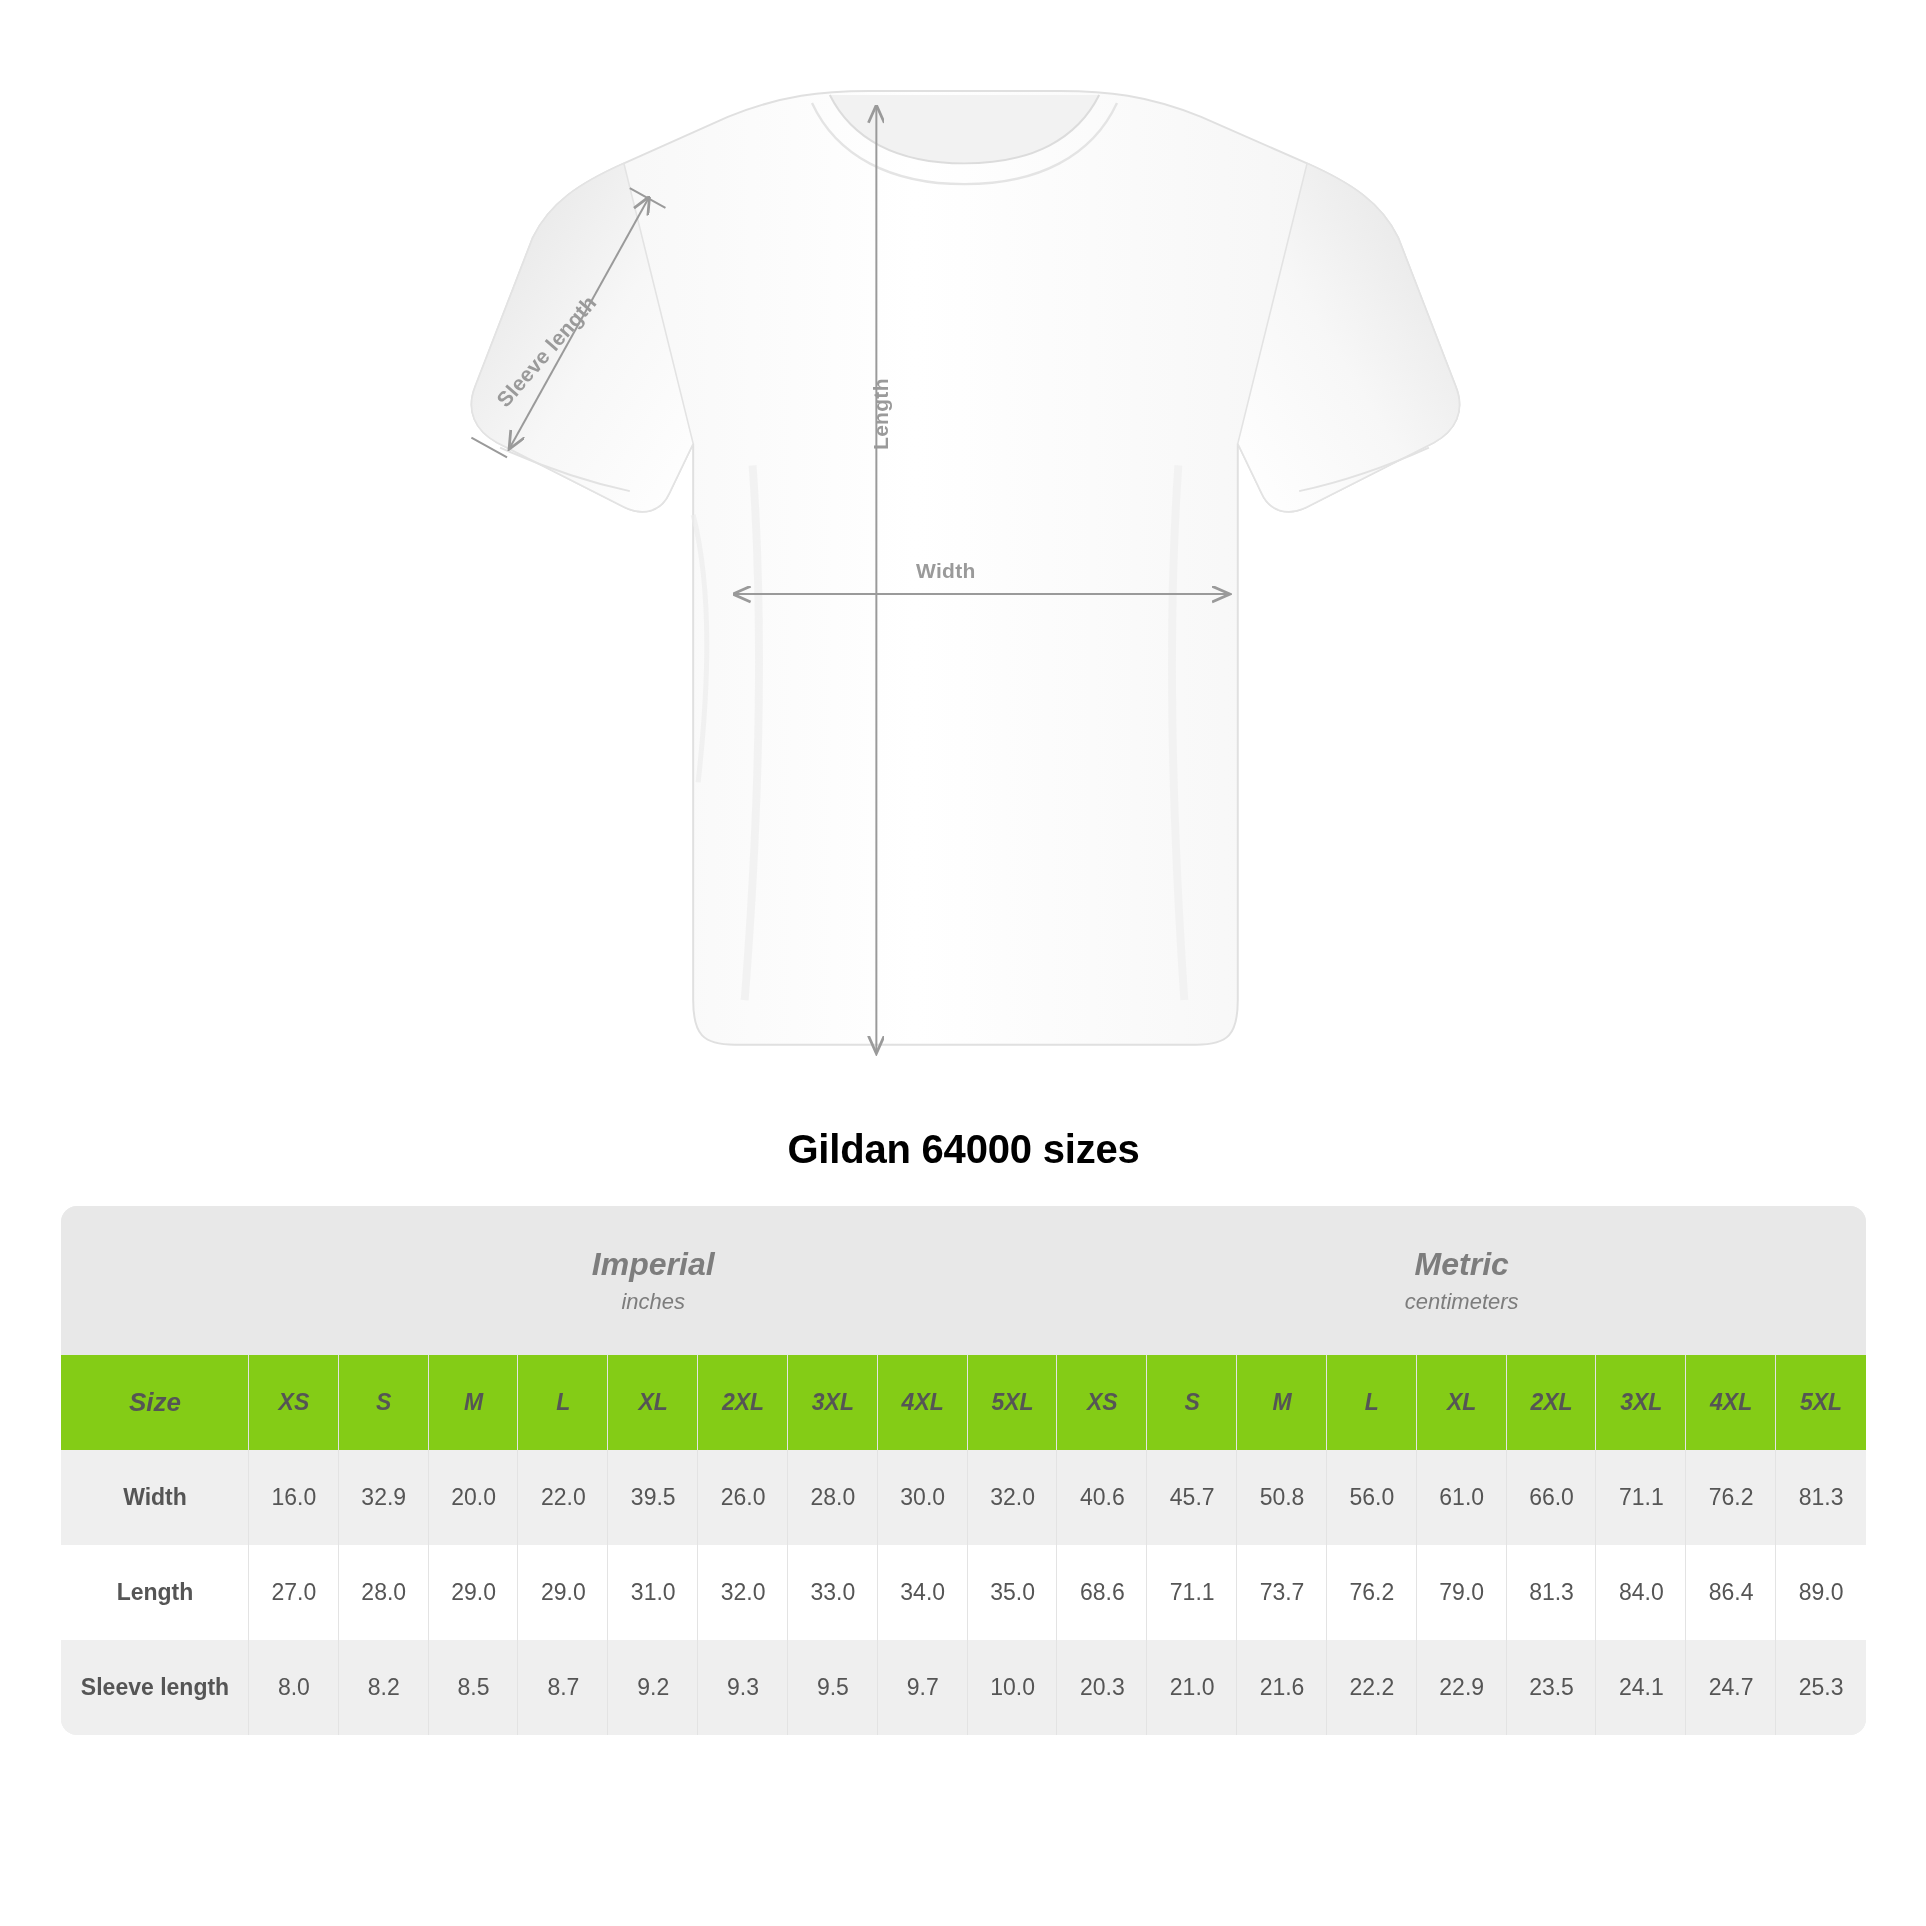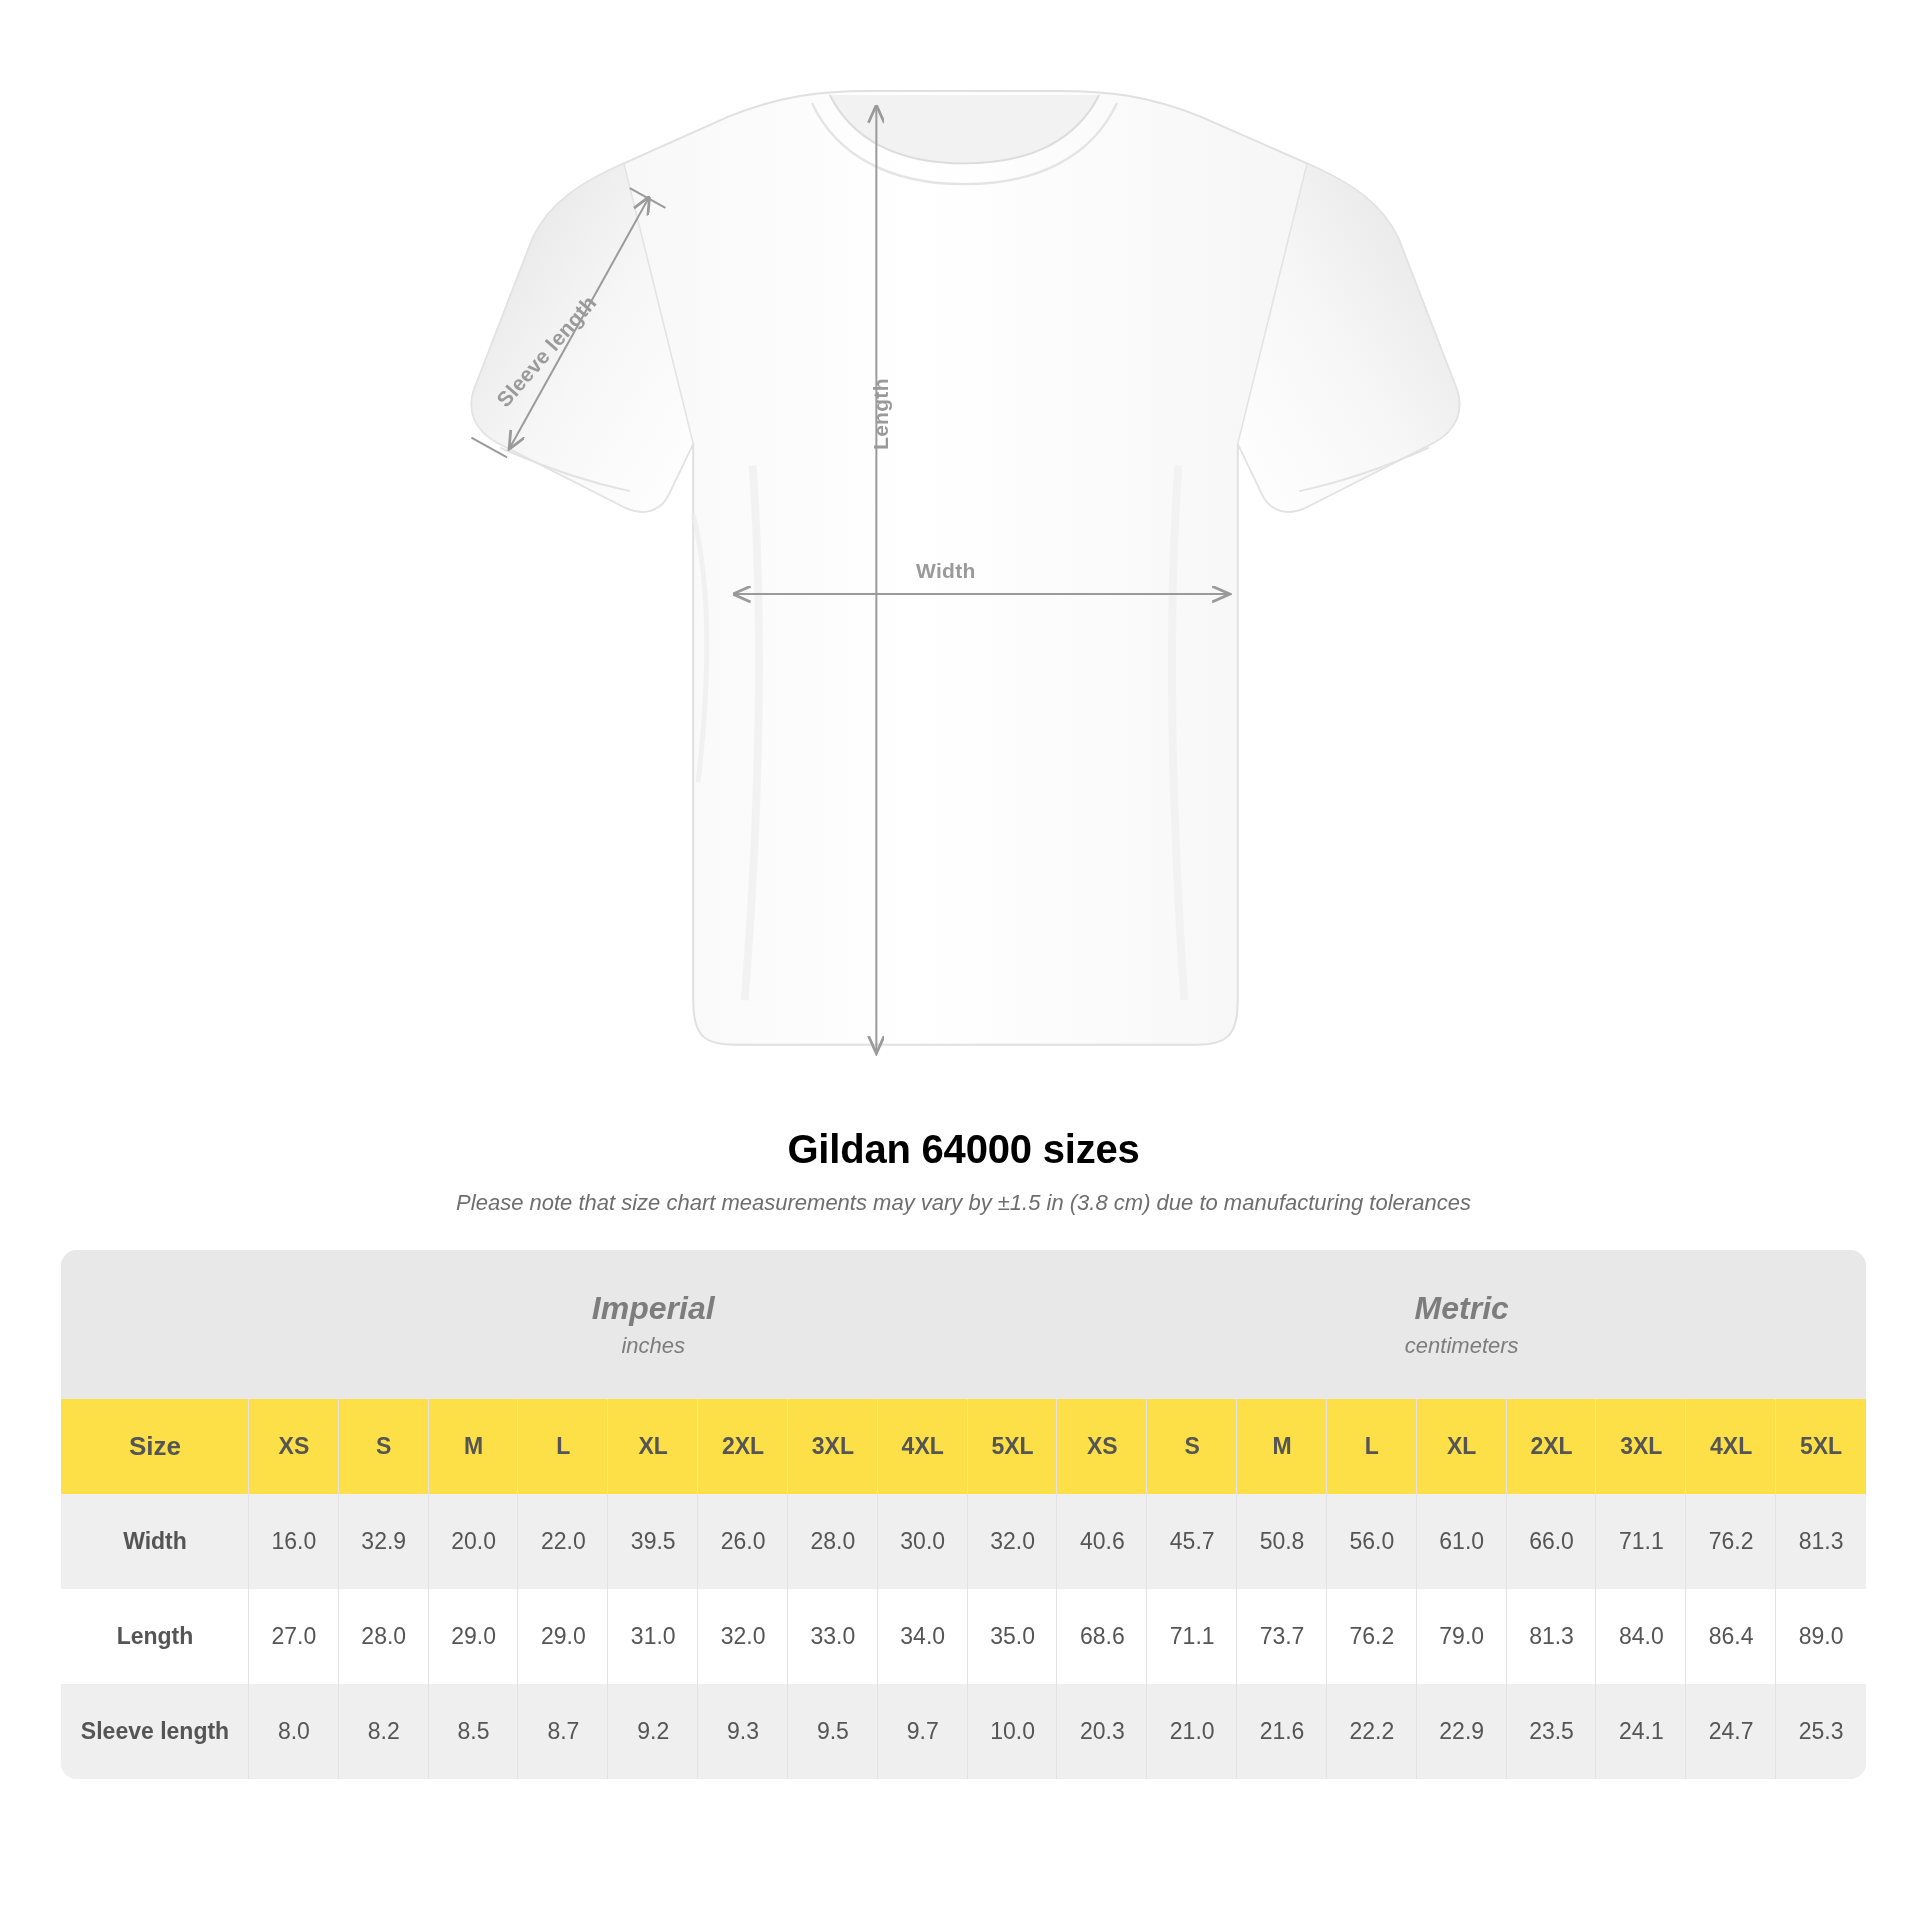--- a/index.html
+++ b/index.html
@@ -109,24 +109,25 @@
   }
   .unit-sub {
     font-size: 22px;
     font-style: italic;
     color: #7d7d7d;
     display: block;
     margin-top: 6px;
   }
   .head-row td {
     height: 95px;
-    background: #fde047;
+    background: #84cc16;
     font-weight: bold;
     color: #6a6a6a;
     font-size: 25px;
+    font-style: italic;
   }
   .head-row td.rowlabel {
     font-size: 26px;
   }
   .data-row td {
     height: 95px;
     font-size: 25px;
     color: #5b5b5b;
   }
   .data-row.alt td {
@@ -226,21 +227,20 @@
       <line x1="476" y1="442" x2="512" y2="462" stroke="#9a9a9a" stroke-width="2"></line>
     </svg>
 
     <div class="dim-label label-width">Width</div>
     <div class="dim-label label-length">Length</div>
     <div class="dim-label label-sleeve">Sleeve length</div>
   </div>
 
   <div class="title-block">
     <div class="chart-title">Gildan 64000 sizes</div>
-    <div class="chart-note">Please note that size chart measurements may vary by ±1.5 in (3.8 cm) due to manufacturing tolerances</div>
   </div>
 
   <div class="table-wrap">
     <table class="size-table">
       <colgroup>
         <col class="col-first">
       </colgroup>
       <tbody>
         <tr class="unit-row">
           <td></td>

